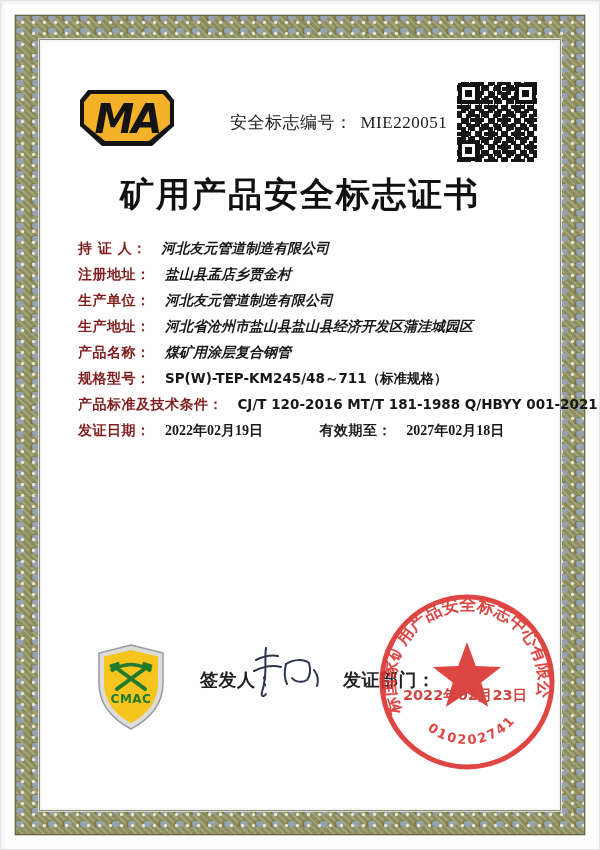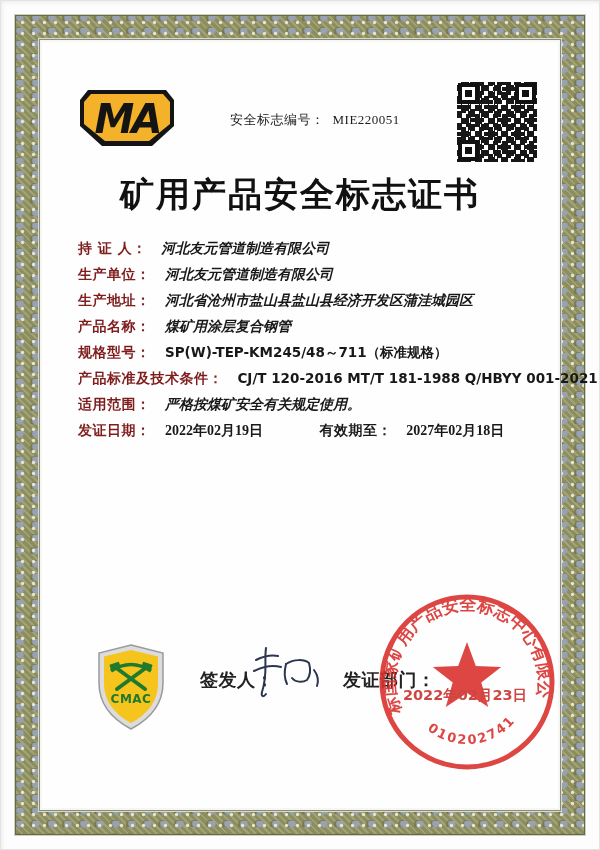--- a/index.html
+++ b/index.html
@@ -14,21 +14,21 @@
       radial-gradient(circle at 30% 20%, #97a2b2 3px, transparent 4.6px) 0 0/16px 13px,
       radial-gradient(circle at 70% 80%, #74764a 3.4px, transparent 5px) 8px 6px/16px 13px,
       repeating-linear-gradient(45deg, rgba(255,255,255,.18) 0 2px, transparent 2px 5px),
       #8d8e5d;
     box-shadow: inset 0 0 0 1px #686a42, 0 0 0 1px #cfcfc4; }
   .content { position:absolute; left:42px; top:42px; right:42px; bottom:42px; background:#fefefe;
     box-shadow: 0 0 0 2px #f6f6f2, 0 0 0 3px #8b8d7a, 0 0 0 4px #d9d9cf; }
 
   
   .ma-logo { position:absolute; left:78px; top:88px; width:98px; height:60px; }
-  .cert-no { position:absolute; left:230px; top:111px; font-size:13px; color:#1c1c1c;
+  .cert-no { position:absolute; left:230px; top:111px; font-size:17px; color:#1c1c1c;
              font-family:"Liberation Serif", serif; letter-spacing:.5px; }
   .cert-no .num { font-family:"Liberation Serif", serif; margin-left:8px; }
 
   
   .qr { position:absolute; left:457px; top:82px; width:80px; height:80px; background:
       repeating-conic-gradient(#171717 0 25%, transparent 0 50%) 0 0/9px 9px,
       repeating-conic-gradient(#171717 0 25%, transparent 0 50%) 5px 3px/13px 13px, #fff; }
   .finder { position:absolute; width:21px; height:21px; border:4px solid #111; background:#fff; }
   .finder::after { content:""; position:absolute; left:3px; top:3px; width:7px; height:7px; background:#111; }
   .finder.tl { left:1px; top:1px; } .finder.tr { right:1px; top:1px; } .finder.bl { left:1px; bottom:1px; }
@@ -82,42 +82,42 @@
   </div>
 
   <div class="doc-title">矿用产品安全标志证书</div>
 
   <div class="fields">
     <div class="frow">
       <span class="flabel">持 证 人：</span>
       <span class="fvalue">河北友元管道制造有限公司</span>
     </div>
     <div class="frow">
+      <span class="flabel">注册地址：</span>
+      <span class="fvalue">盐山县孟店乡贾金村</span>
+    </div>
+    <div class="frow">
       <span class="flabel">生产单位：</span>
       <span class="fvalue">河北友元管道制造有限公司</span>
     </div>
     <div class="frow">
       <span class="flabel">生产地址：</span>
       <span class="fvalue">河北省沧州市盐山县盐山县经济开发区蒲洼城园区</span>
     </div>
     <div class="frow">
       <span class="flabel">产品名称：</span>
       <span class="fvalue">煤矿用涂层复合钢管</span>
     </div>
     <div class="frow">
       <span class="flabel">规格型号：</span>
       <span class="fvalue tech">SP(W)-TEP-KM245/48～711（标准规格）</span>
     </div>
     <div class="frow">
       <span class="flabel">产品标准及技术条件：</span>
       <span class="fvalue tech">CJ/T 120-2016 MT/T 181-1988 Q/HBYY 001-2021</span>
-    </div>
-    <div class="frow">
-      <span class="flabel">适用范围：</span>
-      <span class="fvalue">严格按煤矿安全有关规定使用。</span>
     </div>
     <div class="frow daterow">
       <span class="flabel">发证日期：</span>
       <span class="fvalue">2022年02月19日</span>
       <span class="flabel2">有效期至：</span>
       <span class="fvalue">2027年02月18日</span>
     </div>
   </div>
 
 

